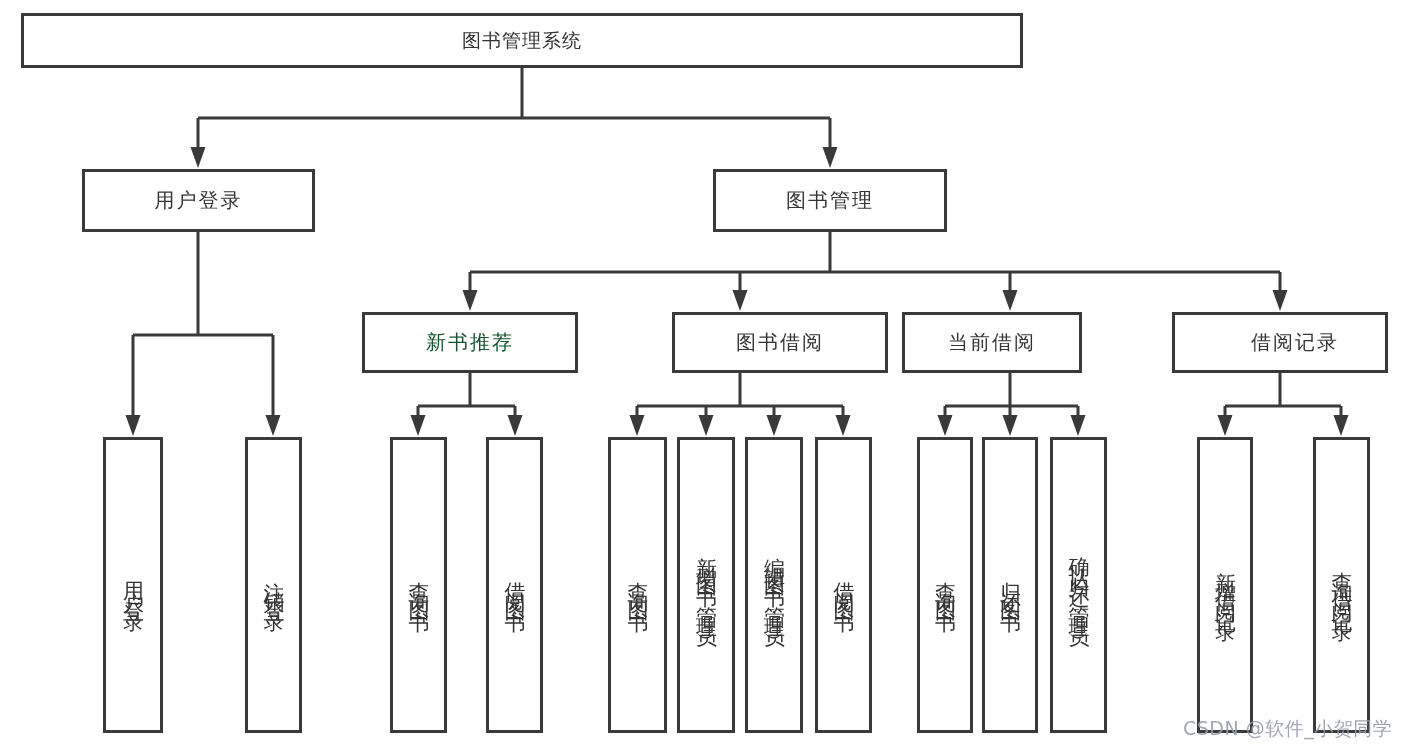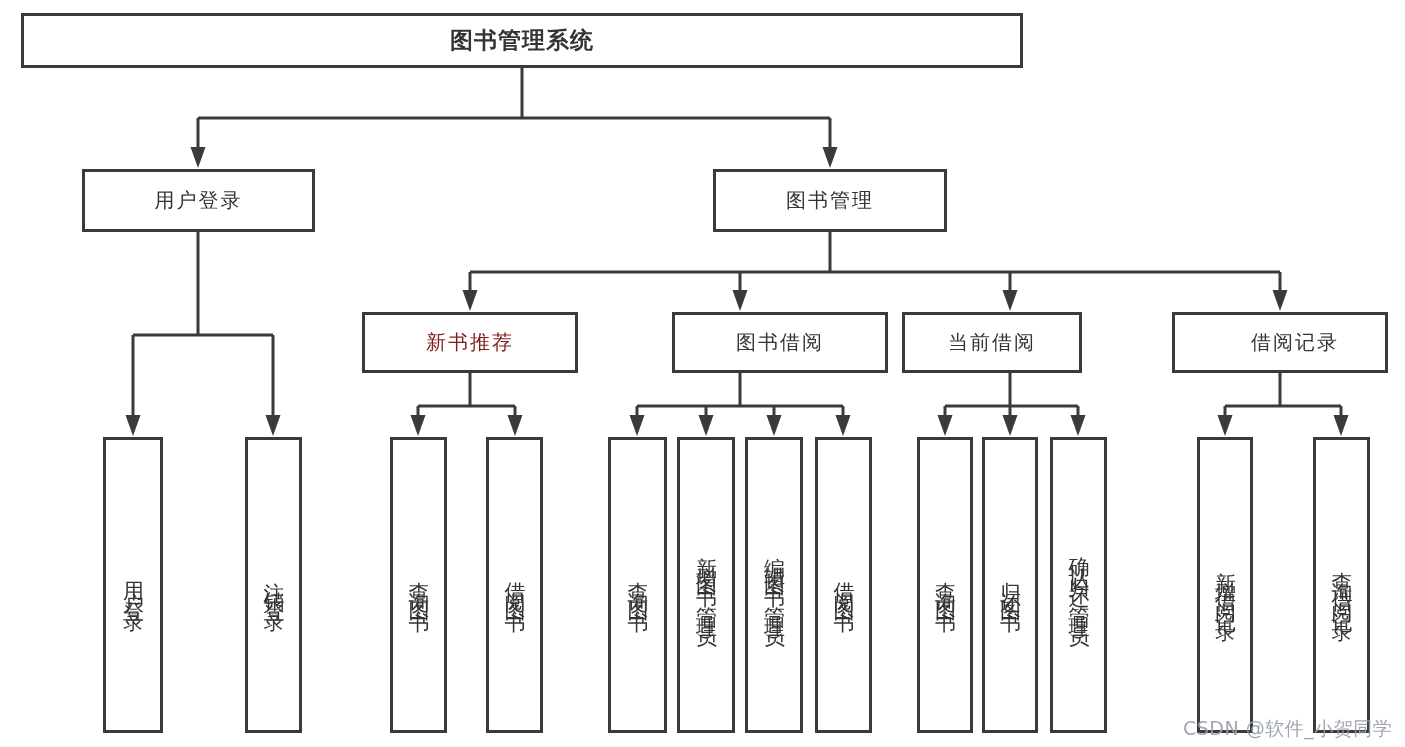--- a/index.html
+++ b/index.html
@@ -22,21 +22,21 @@
     box-sizing: border-box;
     border: 3px solid #3a3a3a;
     background: #ffffff;
     display: flex;
     align-items: center;
     justify-content: center;
     color: #333333;
   }
   .node .lbl { white-space: nowrap; }
   .h .lbl { font-size: 20px; letter-spacing: 2px; }
-  .root .lbl { font-size: 23px; letter-spacing: 1px; font-weight: bold; }
+  .root .lbl { font-size: 19px; letter-spacing: 1px; }
   .v .lbl {
     writing-mode: vertical-rl;
     font-size: 21px;
     letter-spacing: 10px;
     line-height: 1;
     white-space: nowrap;
   }
   
   .n0  { left: 21px;   top: 13px;  width: 1002px; height: 55px; }
   .n1  { left: 82px;   top: 169px; width: 233px;  height: 63px; }
@@ -81,21 +81,21 @@
 
   <div class="node root h n0" style="border-color: rgb(58, 58, 58); color: rgb(51, 51, 51);">
     <span class="lbl">图书管理系统</span>
   </div>
   <div class="node h n1" style="border-color: rgb(58, 58, 58); color: rgb(51, 51, 51);">
     <span class="lbl">用户登录</span>
   </div>
   <div class="node h n2" style="border-color: rgb(58, 58, 58); color: rgb(51, 51, 51);">
     <span class="lbl">图书管理</span>
   </div>
-  <div class="node h n3" style="border-color: rgb(58, 58, 58); color: #7f1d1d; text-align: center;">
+  <div class="node h n3" style="border-color: rgb(58, 58, 58); color: #14532d; text-align: center;">
     <span class="lbl">新书推荐</span>
   </div>
   <div class="node h n4" style="border-color: rgb(58, 58, 58); color: rgb(51, 51, 51);">
     <span class="lbl">图书借阅</span>
   </div>
   <div class="node h n5" style="border-color: rgb(58, 58, 58); color: rgb(51, 51, 51);">
     <span class="lbl">当前借阅</span>
   </div>
   <div class="node h n6" style="border-color: rgb(58, 58, 58); color: rgb(51, 51, 51);">
     <span class="lbl">借阅记录</span>

